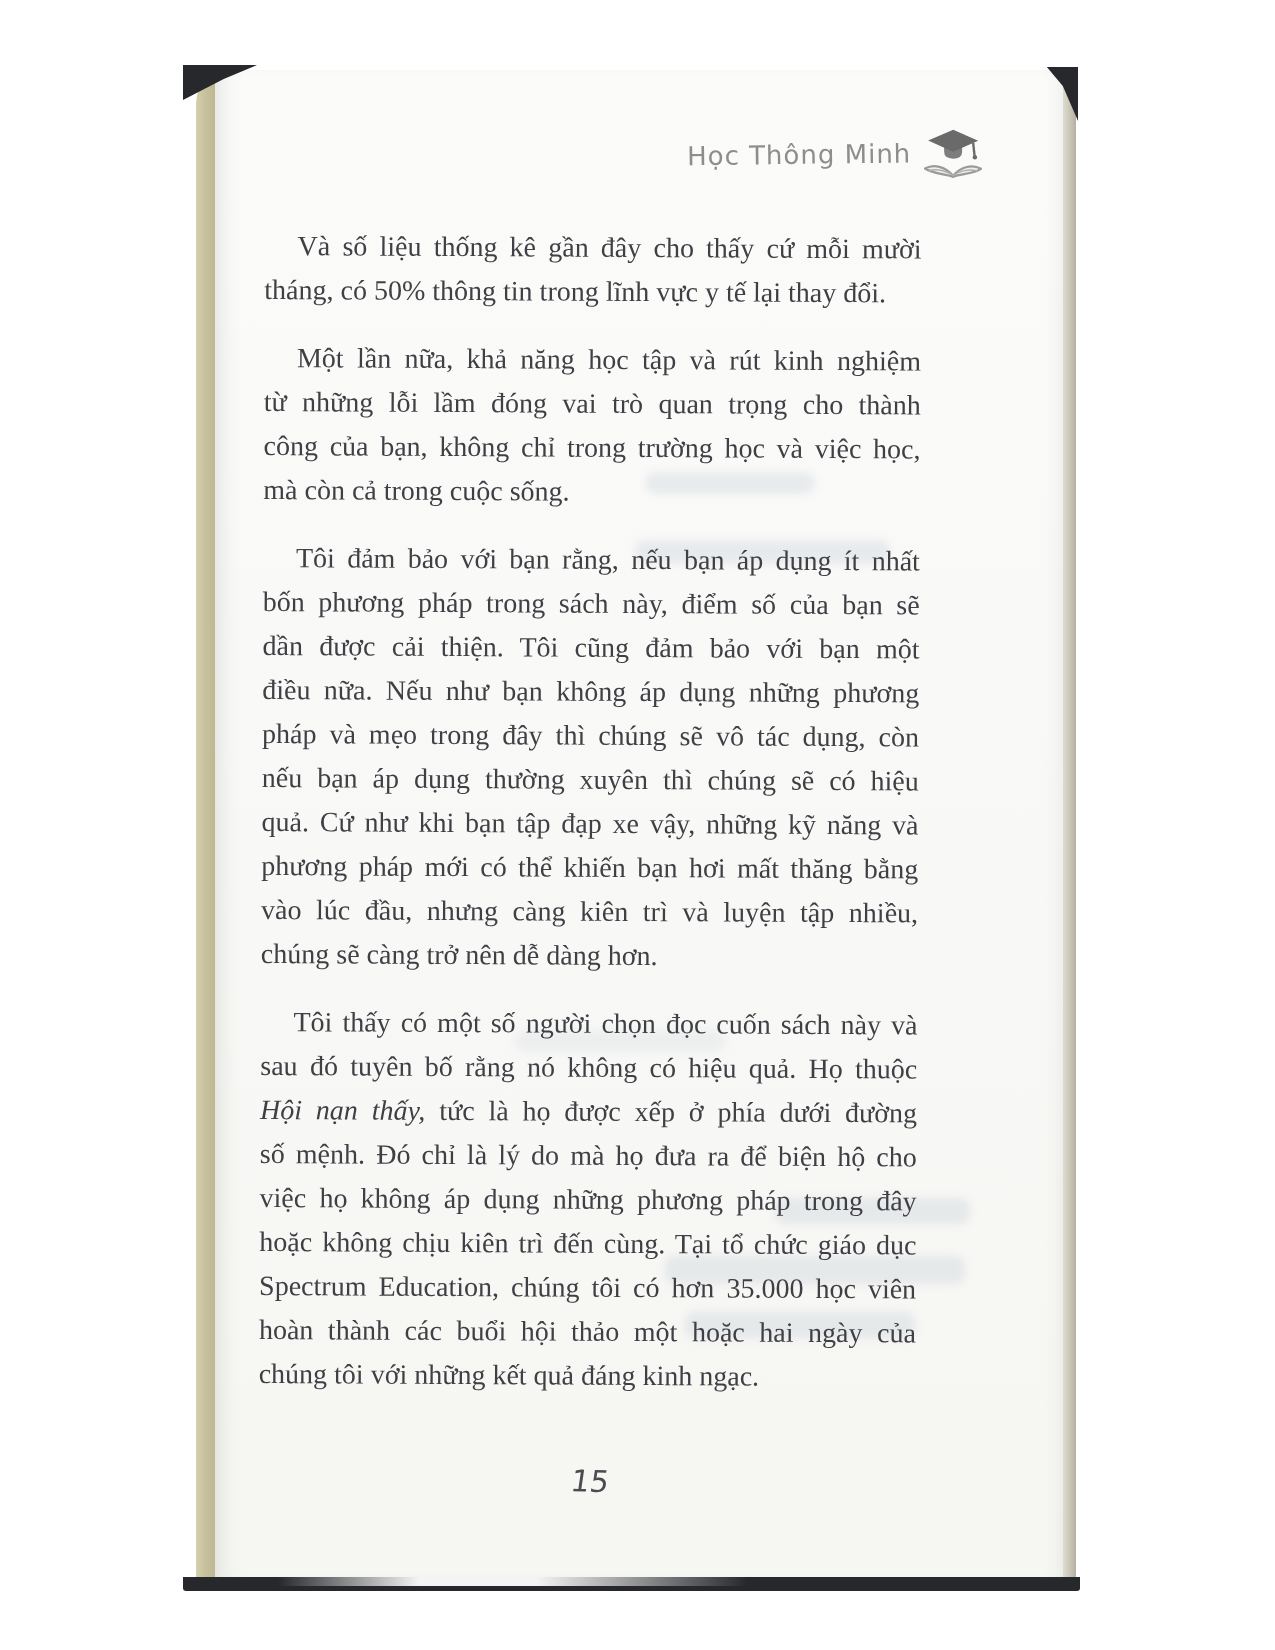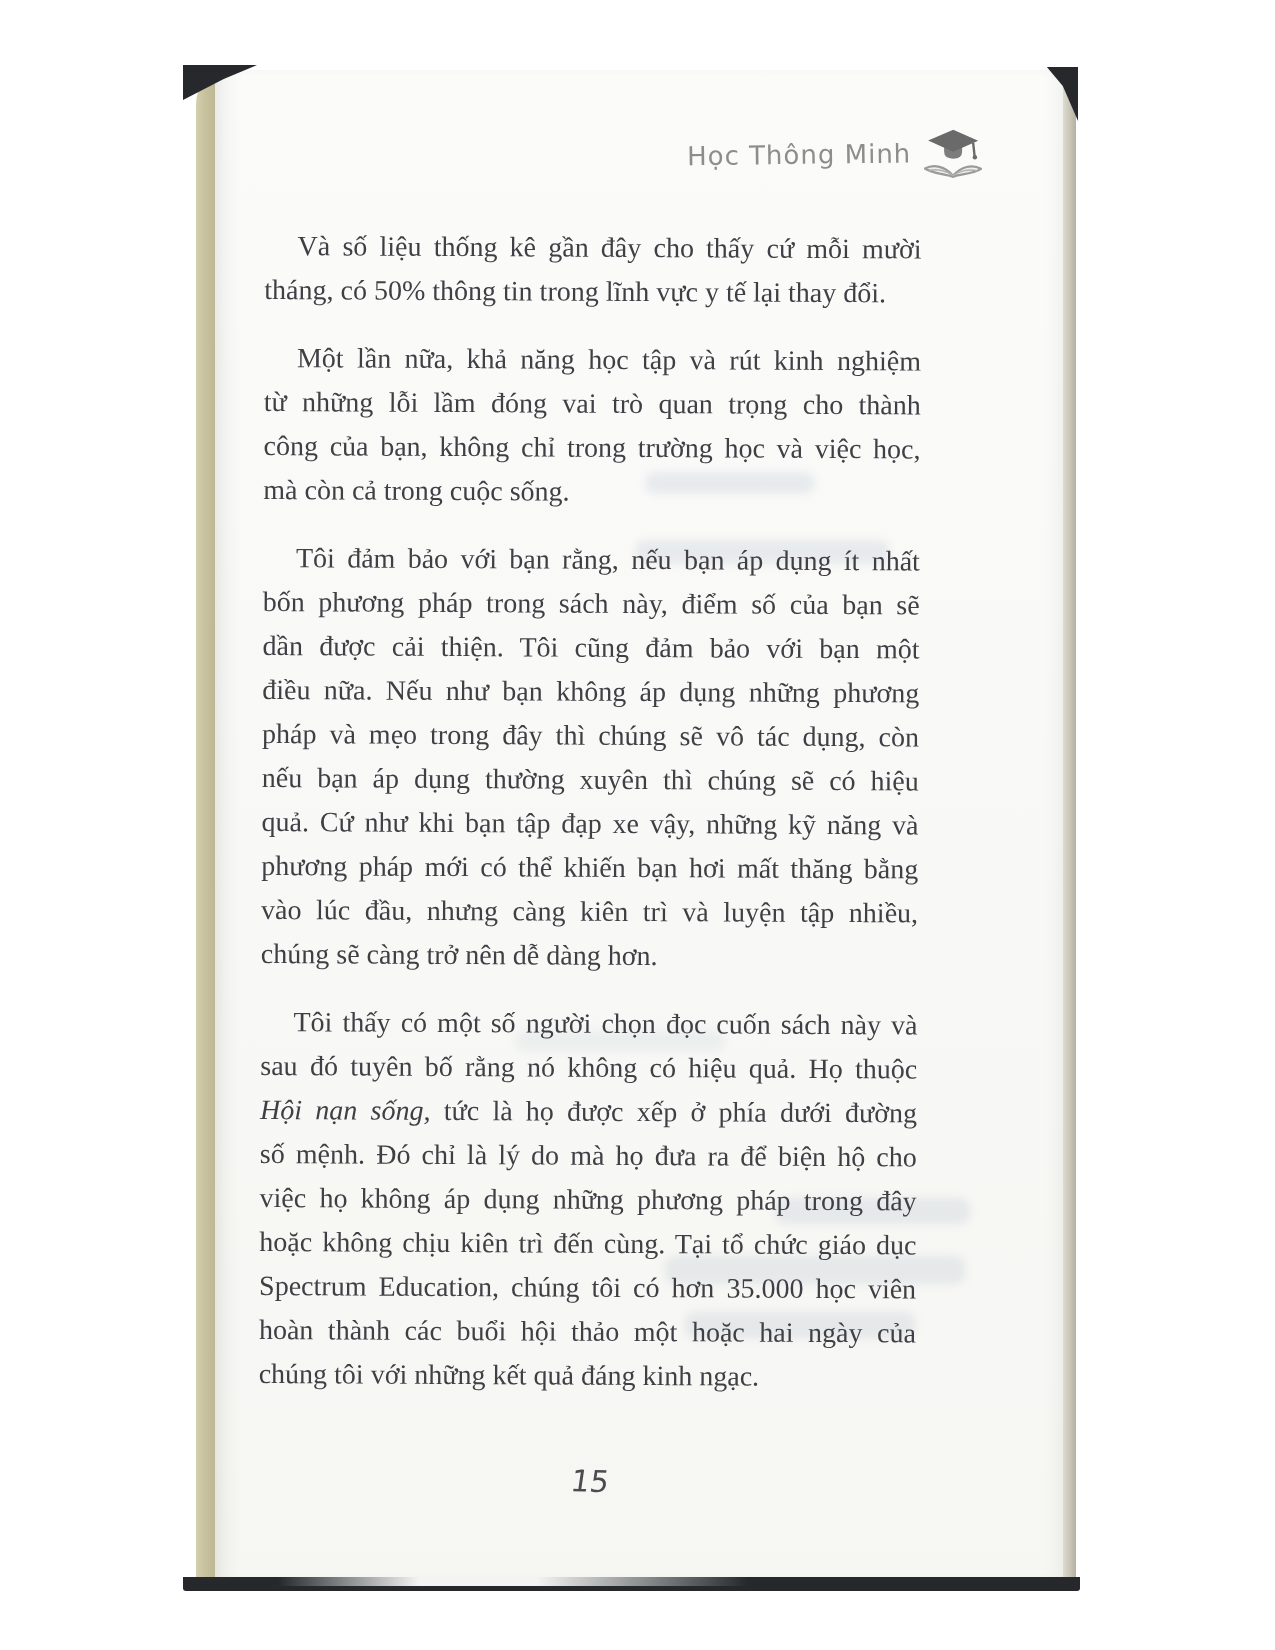--- a/index.html
+++ b/index.html
@@ -157,21 +157,21 @@
             <div class="line">pháp và mẹo trong đây thì chúng sẽ vô tác dụng, còn</div>
             <div class="line">nếu bạn áp dụng thường xuyên thì chúng sẽ có hiệu</div>
             <div class="line">quả. Cứ như khi bạn tập đạp xe vậy, những kỹ năng và</div>
             <div class="line">phương pháp mới có thể khiến bạn hơi mất thăng bằng</div>
             <div class="line">vào lúc đầu, nhưng càng kiên trì và luyện tập nhiều,</div>
             <div class="line last">chúng sẽ càng trở nên dễ dàng hơn.</div>
           </div>
           <div class="para">
             <div class="line first">Tôi thấy có một số người chọn đọc cuốn sách này và</div>
             <div class="line">sau đó tuyên bố rằng nó không có hiệu quả. Họ thuộc</div>
-            <div class="line"><span class="em">Hội nạn sống,</span><span> tức là họ được xếp ở phía dưới đường</span></div>
+            <div class="line"><span class="em">Hội nạn thấy,</span><span> tức là họ được xếp ở phía dưới đường</span></div>
             <div class="line">số mệnh. Đó chỉ là lý do mà họ đưa ra để biện hộ cho</div>
             <div class="line">việc họ không áp dụng những phương pháp trong đây</div>
             <div class="line">hoặc không chịu kiên trì đến cùng. Tại tổ chức giáo dục</div>
             <div class="line">Spectrum Education, chúng tôi có hơn 35.000 học viên</div>
             <div class="line">hoàn thành các buổi hội thảo một hoặc hai ngày của</div>
             <div class="line last">chúng tôi với những kết quả đáng kinh ngạc.</div>
           </div>
         </div>
 
       <div class="page-number">15</div>

